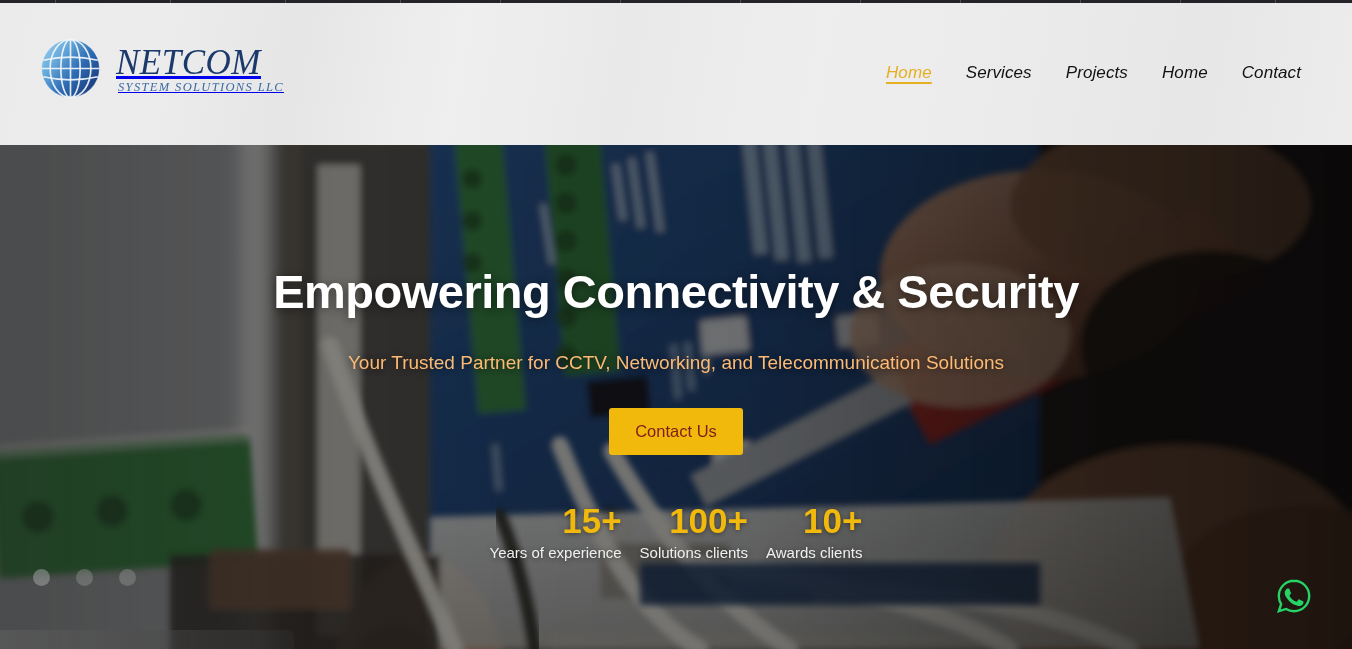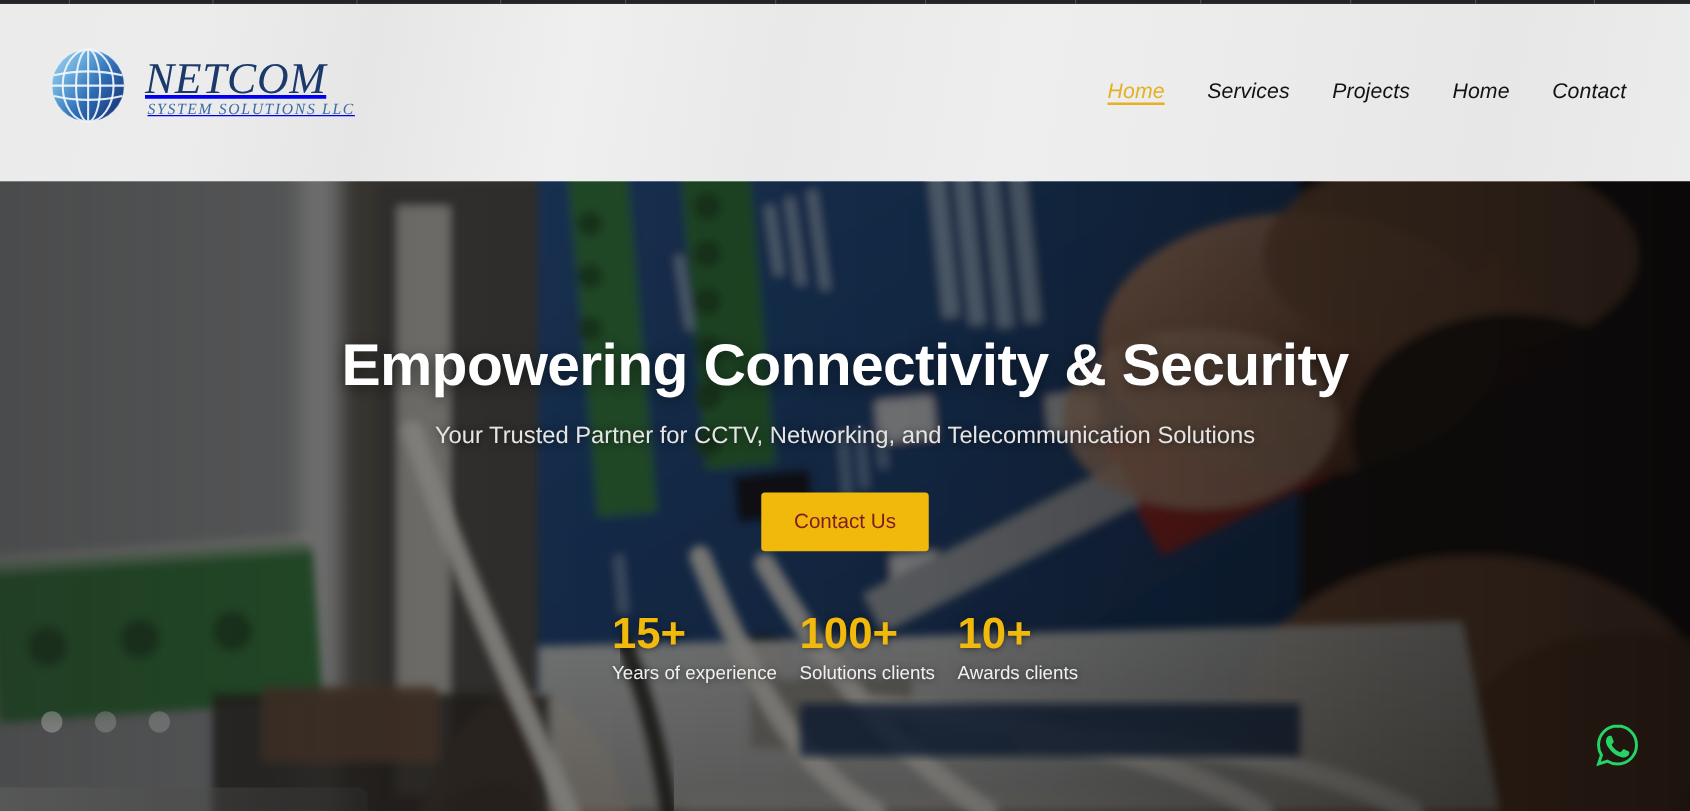--- a/index.html
+++ b/index.html
@@ -88,38 +88,38 @@
     position:absolute; inset:0;
     display:flex; flex-direction:column; align-items:center;
     padding-top:112px; z-index:5;
   }
   .hero-title {
     font-size:47px; line-height:70px; font-weight:bold; color:#ffffff;
     letter-spacing:-0.5px; text-align:center; white-space:nowrap;
     text-shadow:0 2px 10px rgba(0,0,0,.45);
   }
   .hero-sub {
-    margin-top:10px; font-size:19px; line-height:24px;
-    color:#e5e5e5; text-align:center; font-weight:400;
+    margin-top:24px; font-size:19px; line-height:24px;
+    color:#fdba74; text-align:center; font-weight:400;
     text-shadow:0 1px 6px rgba(0,0,0,.5);
   }
   .hero-cta {
     margin-top:33px;
     background:#f0b90b; color:#7f1d1d;
     border:none; border-radius:3px;
     font-family:"Liberation Sans", sans-serif;
     font-size:16.5px; line-height:1;
     padding:15px 26px; cursor:pointer;
   }
 
   
   .stats {
     margin-top:47px; display:flex; align-items:flex-start; gap:0;
   }
-  .stat { display:flex; flex-direction:column; align-items:flex-start; padding:0 9px; }
+  .stat { display:flex; flex-direction:column; align-items:flex-end; padding:0 9px; }
   .stat-value {
     font-size:35px; line-height:38px; font-weight:bold; color:#f0b90b;
     text-shadow:0 1px 5px rgba(0,0,0,.45);
   }
   .stat-label {
     margin-top:4px; font-size:15px; line-height:18px; color:#f0f0f0;
     white-space:nowrap; text-shadow:0 1px 5px rgba(0,0,0,.5);
   }
 
   

